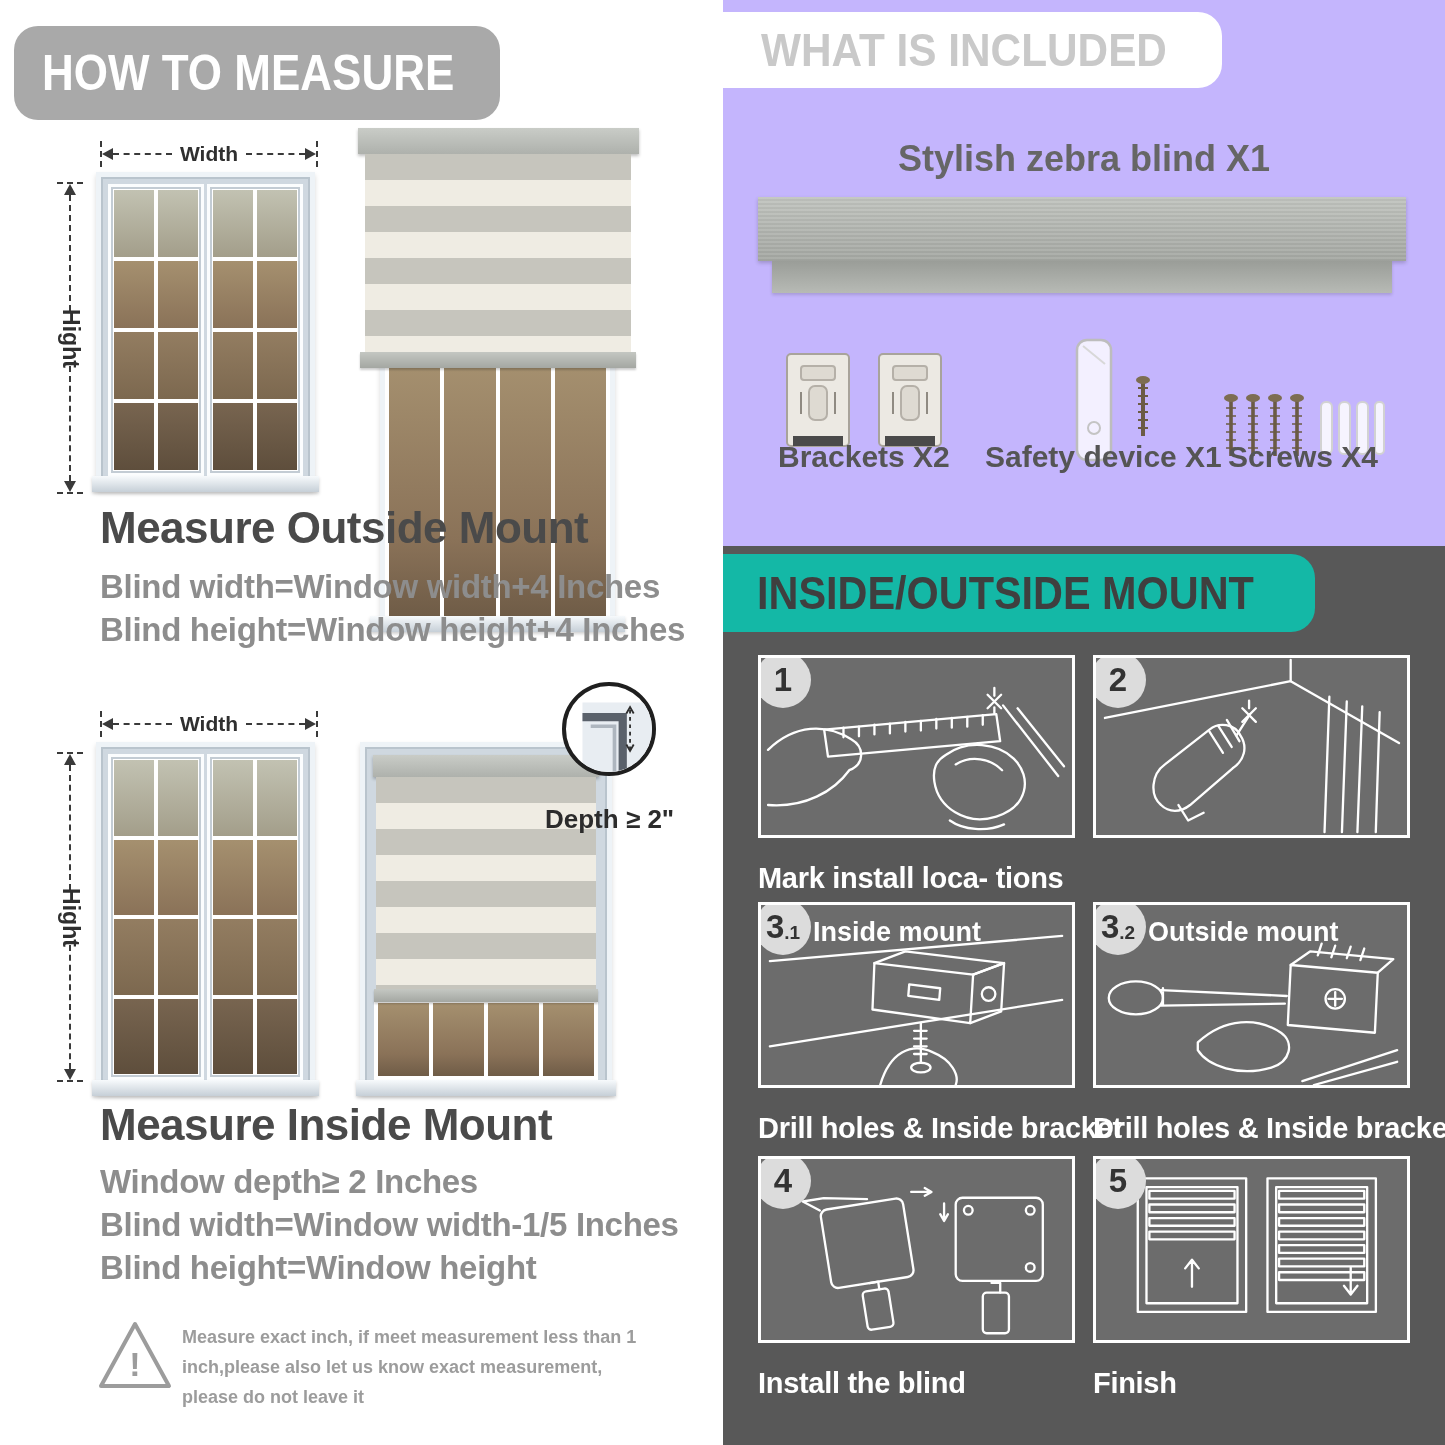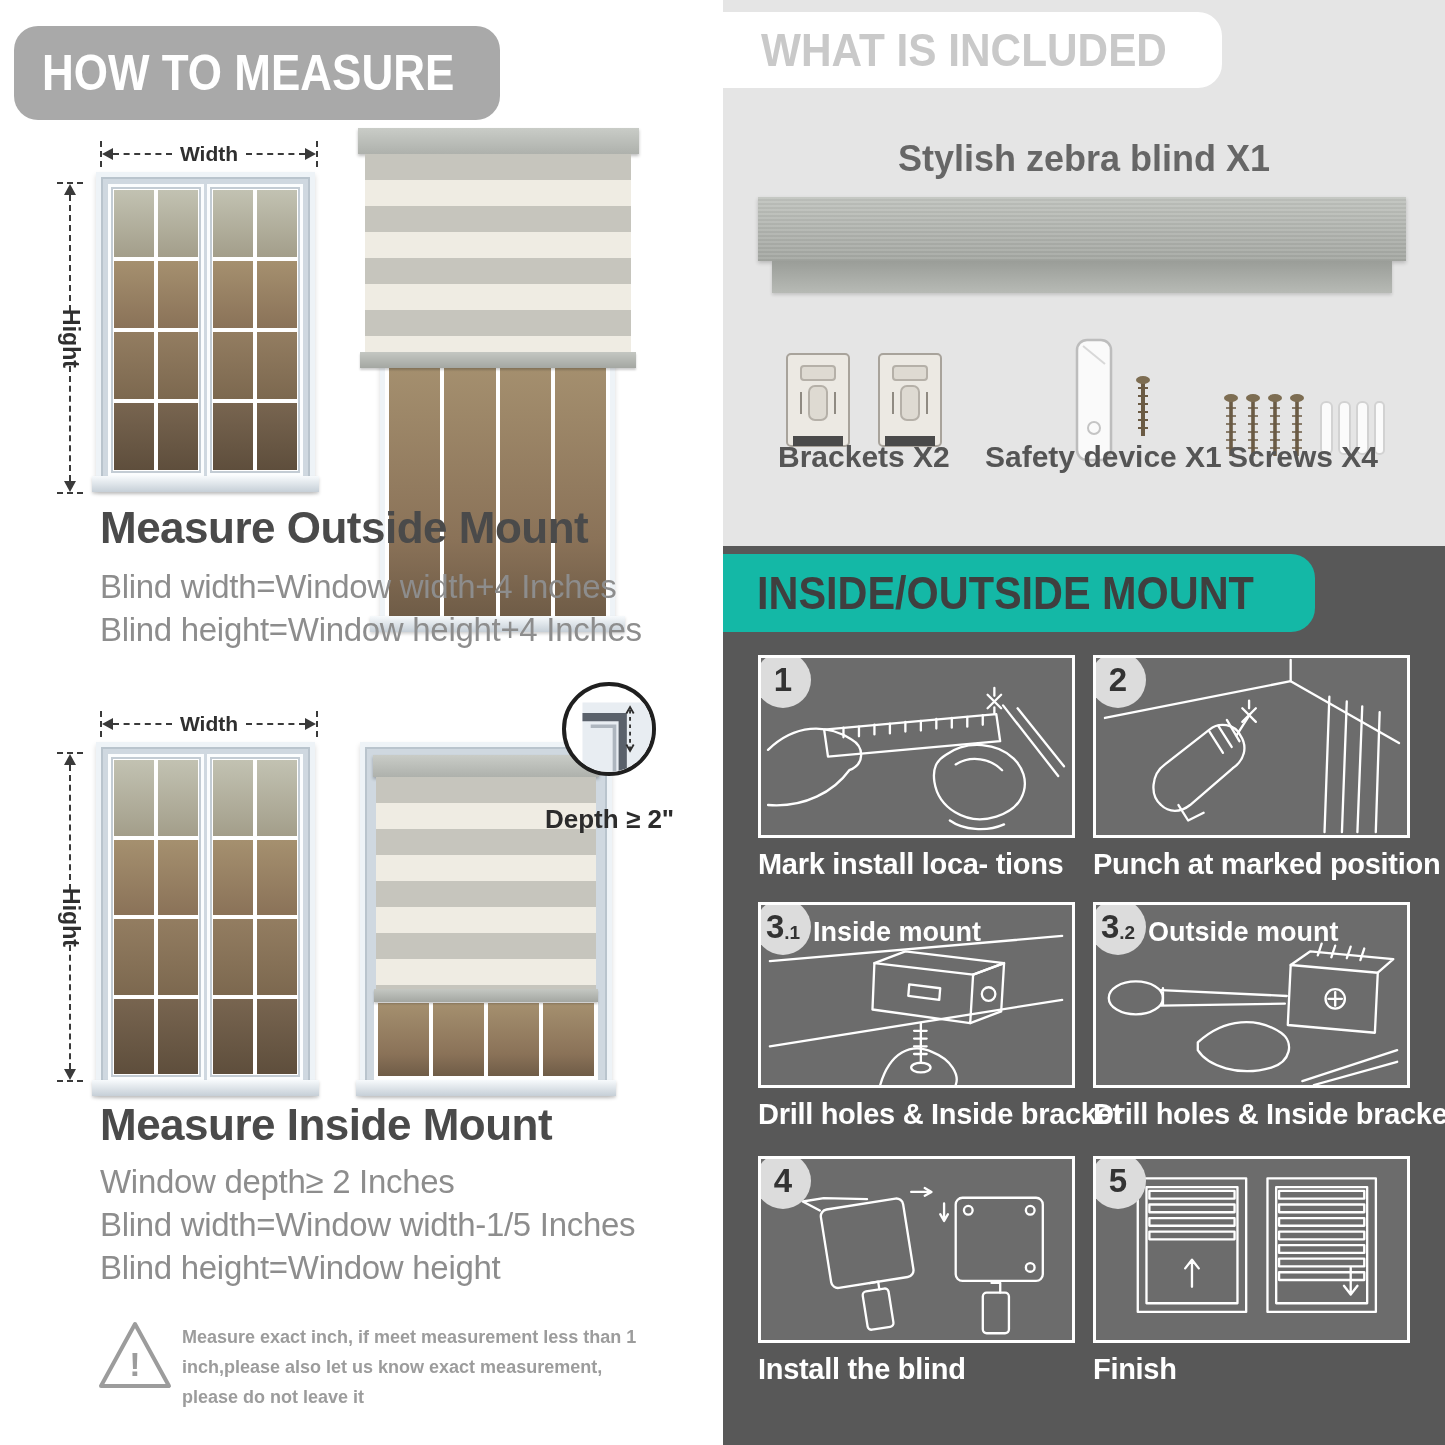--- a/index.html
+++ b/index.html
@@ -7,21 +7,21 @@
        font-family:"Liberation Sans",sans-serif;overflow:hidden}
   .abs{position:absolute}
 
   
   .ribbon{position:absolute;left:14px;top:26px;width:486px;height:94px;background:#a9a9a9;
           border-radius:24px;display:flex;align-items:center;padding-left:28px;box-sizing:border-box}
   .ribbon span{color:#fff;font-weight:bold;font-size:50px;letter-spacing:0;
                transform:scaleX(.88);transform-origin:left center;white-space:nowrap}
 
   .h2{position:absolute;color:#4a4a4a;font-size:44px;font-weight:bold;white-space:nowrap;letter-spacing:-.5px}
-  .formula{position:absolute;color:#8d8d8d;font-size:33px;font-weight:normal;line-height:43px;white-space:nowrap;letter-spacing:-.3px}
+  .formula{position:absolute;color:#8d8d8d;font-size:33px;font-weight:bold;line-height:43px;white-space:nowrap;letter-spacing:-.3px}
 
   
   .h-measure{position:absolute;height:28px;display:flex;align-items:center;color:#2f2f2f;
              font-size:21px;font-weight:bold}
   .h-measure .tick{height:26px;border-left:2px dashed #3a3a3a}
   .h-measure .dl{flex:1;border-top:2px dashed #3a3a3a;height:0}
   .h-measure .lbl{padding:0 8px}
   .ah{width:0;height:0;border:6px solid transparent;flex:none}
   .ah.l{border-right:11px solid #3a3a3a;border-left:none}
   .ah.r{border-left:11px solid #3a3a3a;border-right:none}
@@ -52,21 +52,21 @@
   .rail{background:linear-gradient(180deg,#c4c7c2,#a4a7a2);box-shadow:0 2px 2px rgba(0,0,0,.2)}
   .photo{background:linear-gradient(180deg,#a5906f 0%,#8a7258 70%,#6f5c47 100%)}
   .photo-grid{display:grid;grid-template-columns:1fr 1fr 1fr 1fr;gap:4px;background:#fff;padding:4px;box-sizing:border-box}
 
   .callout{position:absolute;border-radius:50%;border:4px solid #1f1f1f;background:#fff;overflow:hidden;box-sizing:border-box}
   .depth-label{position:absolute;color:#2c2c2c;font-size:26px;font-weight:bold;white-space:nowrap}
 
   .warn-text{position:absolute;color:#9c9c9c;font-size:18px;font-weight:bold;line-height:30px}
 
   
-  .panel-included{position:absolute;left:723px;top:0;width:722px;height:546px;background:#e5e5e5}
+  .panel-included{position:absolute;left:723px;top:0;width:722px;height:546px;background:#c4b5fd}
   .wbox{position:absolute;left:0;top:12px;width:499px;height:76px;background:#fff;
         border-radius:0 24px 24px 0;display:flex;align-items:center;padding-left:38px;box-sizing:border-box}
   .wbox span{color:#c9c9c9;font-weight:bold;font-size:46px;transform:scaleX(.92);transform-origin:left center;white-space:nowrap}
   .product-label{position:absolute;left:0;right:0;top:138px;text-align:center;color:#666;
                  font-size:36px;font-weight:bold}
   .rail-main{position:absolute;left:35px;top:197px;width:648px;height:64px;
              background:linear-gradient(180deg,#c2c5c0,#b2b5b0 55%,#a6a9a4),
                         repeating-linear-gradient(180deg,rgba(255,255,255,.05) 0 2px,rgba(0,0,0,.04) 2px 4px);
              background-blend-mode:overlay;box-shadow:0 2px 4px rgba(0,0,0,.2)}
   .rail-lip{position:absolute;left:49px;top:261px;width:620px;height:32px;
@@ -78,21 +78,21 @@
   .mbox{position:absolute;left:0;top:8px;width:592px;height:78px;background:#14b8a6;
         border-radius:0 24px 24px 0;display:flex;align-items:center;padding-left:34px;box-sizing:border-box}
   .mbox span{color:#3f3f3f;font-weight:bold;font-size:46px;transform:scaleX(.9);transform-origin:left center;white-space:nowrap}
 
   .step{position:absolute;width:317px}
   .canvas{position:relative;background:#6c6c6c;border:3px solid #fff;box-sizing:border-box;overflow:hidden}
   .badge{position:absolute;top:-6px;left:-6px;width:56px;height:56px;background:#dcdcdc;border-radius:50%;
          display:flex;align-items:center;justify-content:center;color:#333;font-weight:bold;font-size:33px}
   .badge .sub{font-size:19px;margin-top:12px}
   .step-title{position:absolute;left:52px;top:12px;color:#fff;font-size:27px;font-weight:bold;white-space:nowrap}
-  .caption{margin-top:10px;color:#fff;font-size:29px;font-weight:bold;white-space:nowrap;letter-spacing:-.3px}
+  .caption{margin-top:24px;color:#fff;font-size:29px;font-weight:bold;white-space:nowrap;letter-spacing:-.3px}
   .lineart{position:absolute;left:0;top:0;width:100%;height:100%}
   .lineart path,.lineart line,.lineart rect,.lineart circle,.lineart ellipse,.lineart polyline
     {fill:none;stroke:#fff;stroke-width:2.4;stroke-linecap:round;stroke-linejoin:round}
   .lineart .fillw{fill:rgba(255,255,255,.88);stroke:none}
 </style>
 </head>
 <body>
 
 <div id="app">
 
@@ -350,21 +350,20 @@
           <path d="M62 152 C50 142 52 120 66 110 L112 74 C122 66 138 68 144 80 C152 92 148 106 136 114 L92 152 C82 160 70 160 62 152 Z"></path>
           <path d="M112 76 L126 98 M121 70 L135 92 M130 64 L143 86"></path>
           <path d="M140 80 L154 58"></path>
           <path d="M80 152 l10 16 l16 -8"></path>
         </svg>
         <div class="badge">
           <span>2</span>
             <span class="sub"></span>
         </div>
       </div>
-      <div class="caption">Punch at  marked position</div>
     </div>
 
     <div class="step" style="left:35px;top:356px">
       <div class="canvas" style="height:186px">
         <svg class="lineart" viewBox="0 0 311 186">
           <path d="M4 58 L306 32 M4 146 L306 98"></path>
           <path d="M112 60 L214 72 L211 122 L110 108 Z"></path>
           <path d="M112 60 L144 48 L246 60 L214 72"></path>
           <path d="M214 72 L246 60 L243 110 L211 122"></path>
           <path d="M148 82 l32 4 l-1 12 l-32 -4 Z"></path>

